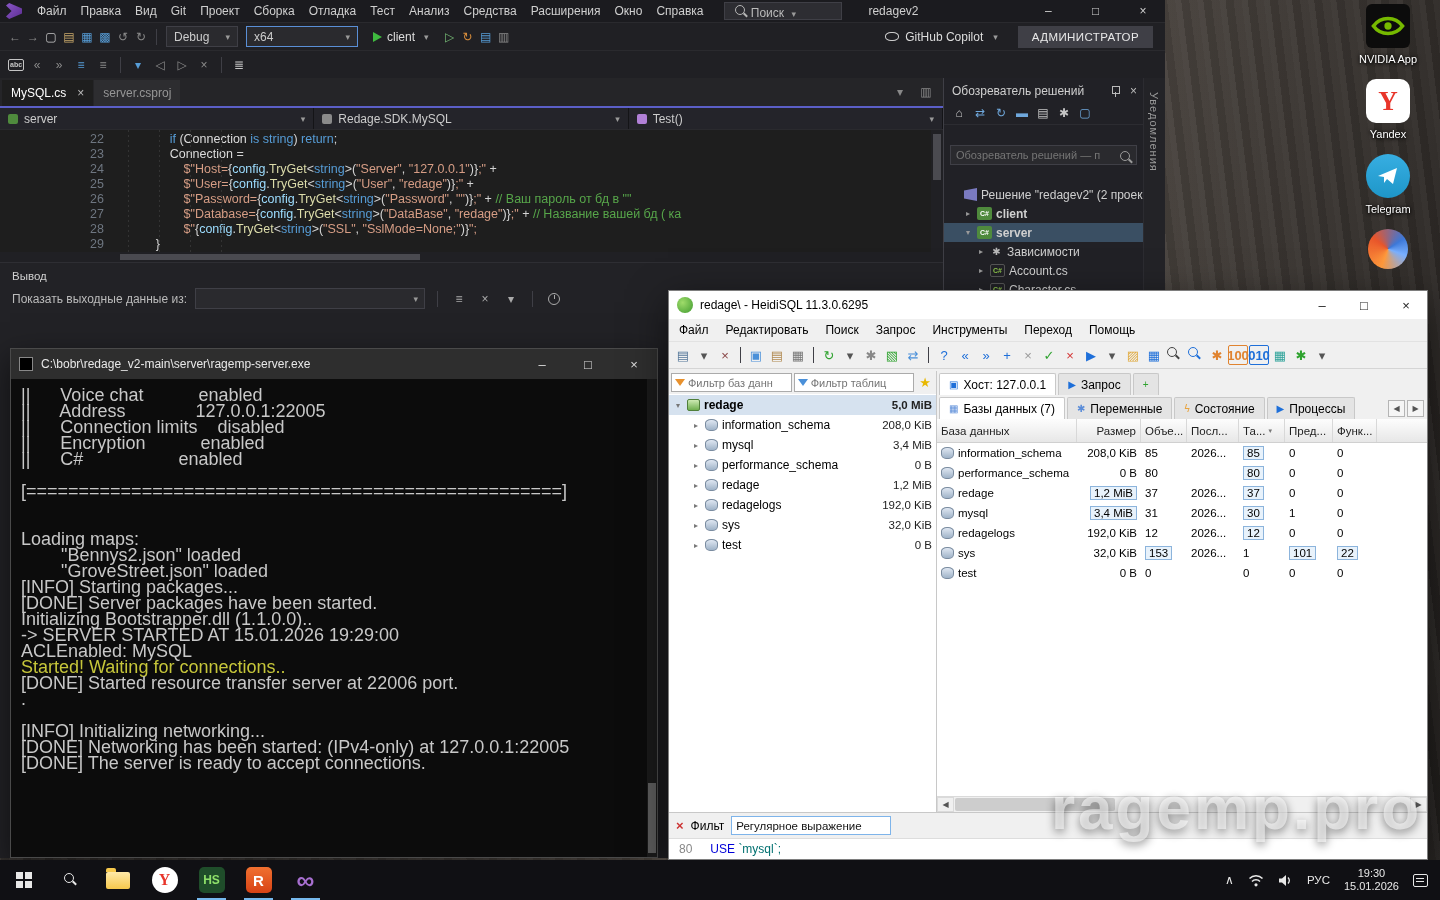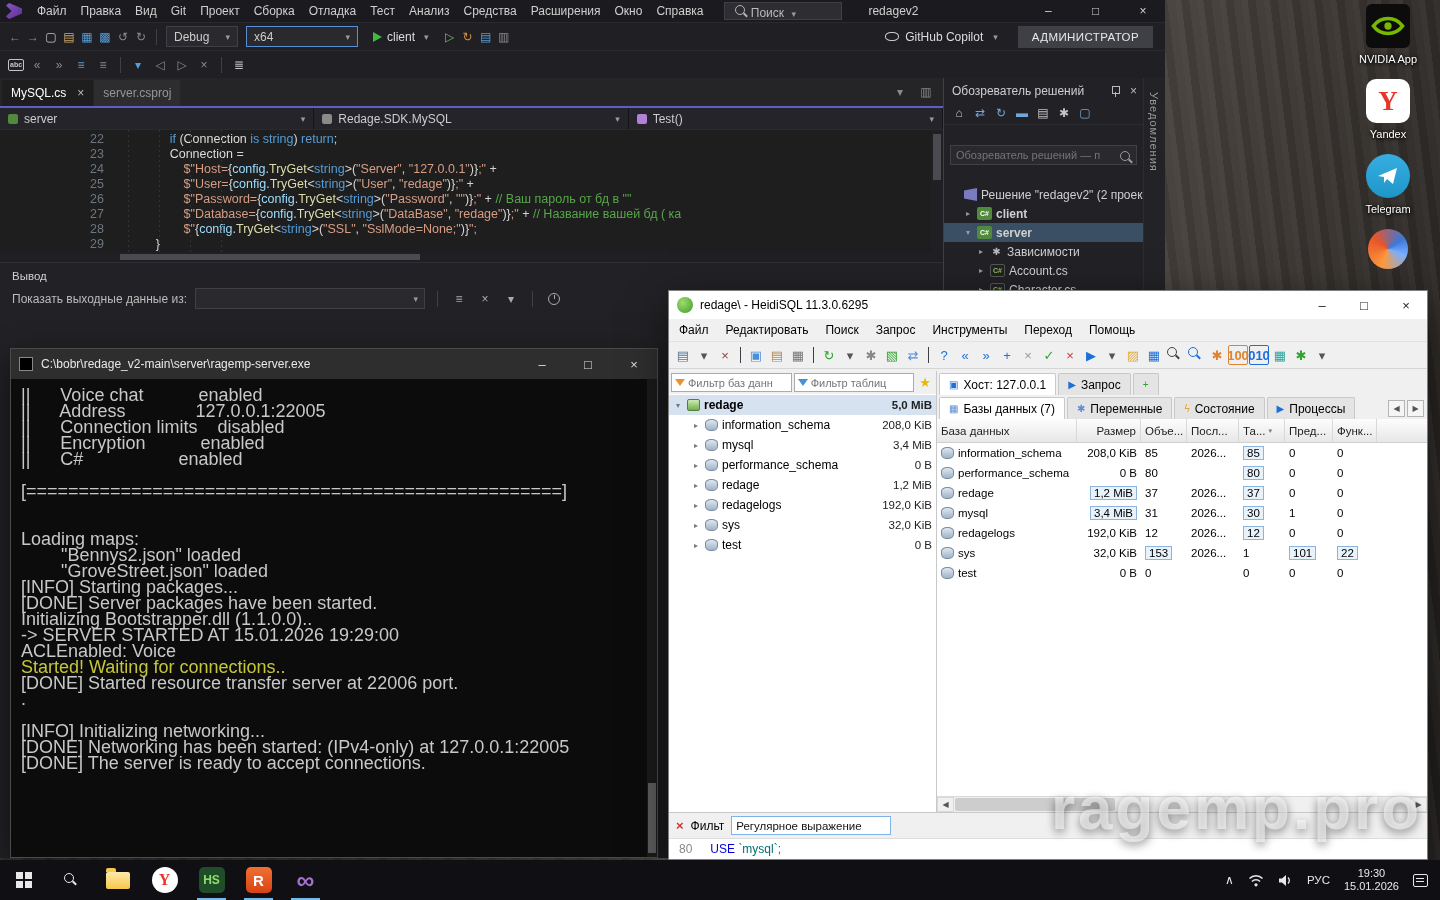--- a/index.html
+++ b/index.html
@@ -493,21 +493,21 @@
         <div class="con-line"><span class="cl-d">[===================================================]</span></div>
         <div class="con-line"><span class="cl-d"></span></div>
         <div class="con-line"><span class="cl-d"></span></div>
         <div class="con-line"><span class="cl-d">Loading maps:</span></div>
         <div class="con-line"><span class="cl-d">        "Bennys2.json" loaded</span></div>
         <div class="con-line"><span class="cl-d">        "GroveStreet.json" loaded</span></div>
         <div class="con-line"><span class="cl-d">[INFO] Starting packages...</span></div>
         <div class="con-line"><span class="cl-d">[DONE] Server packages have been started.</span></div>
         <div class="con-line"><span class="cl-d">Initializing Bootstrapper.dll (1.1.0.0)..</span></div>
         <div class="con-line"><span class="cl-d">-&gt; SERVER STARTED AT 15.01.2026 19:29:00</span></div>
-        <div class="con-line"><span class="cl-d">ACLEnabled: Voice</span></div>
+        <div class="con-line"><span class="cl-d">ACLEnabled: MySQL</span></div>
         <div class="con-line"><span class="cl-y">Started! Waiting for connections..</span></div>
         <div class="con-line"><span class="cl-d">[DONE] Started resource transfer server at 22006 port.</span></div>
         <div class="con-line"><span class="cl-d">.</span></div>
         <div class="con-line"><span class="cl-d"></span></div>
         <div class="con-line"><span class="cl-d">[INFO] Initializing networking...</span></div>
         <div class="con-line"><span class="cl-d">[DONE] Networking has been started: (IPv4-only) at 127.0.0.1:22005</span></div>
         <div class="con-line"><span class="cl-d">[DONE] The server is ready to accept connections.</span></div>
       </div>
     <div class="con-scroll">
         <span class="thumb"></span>

